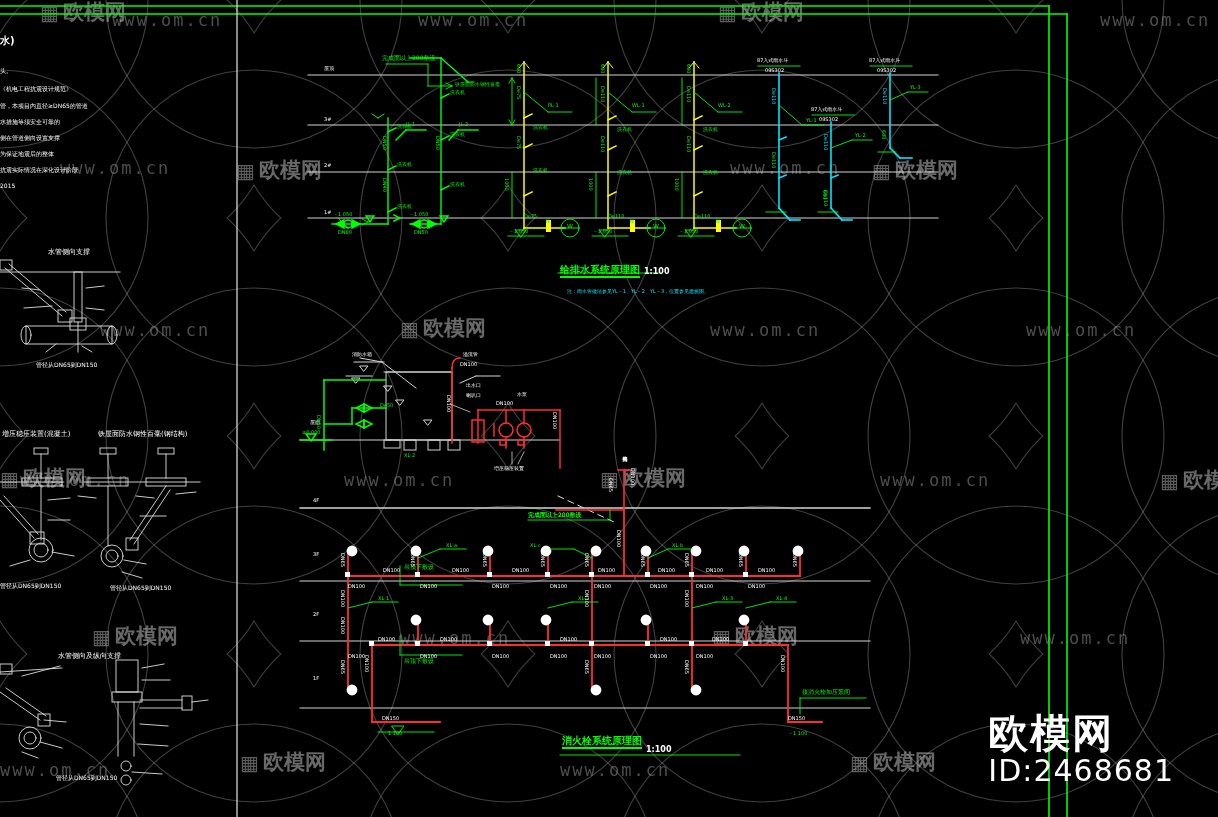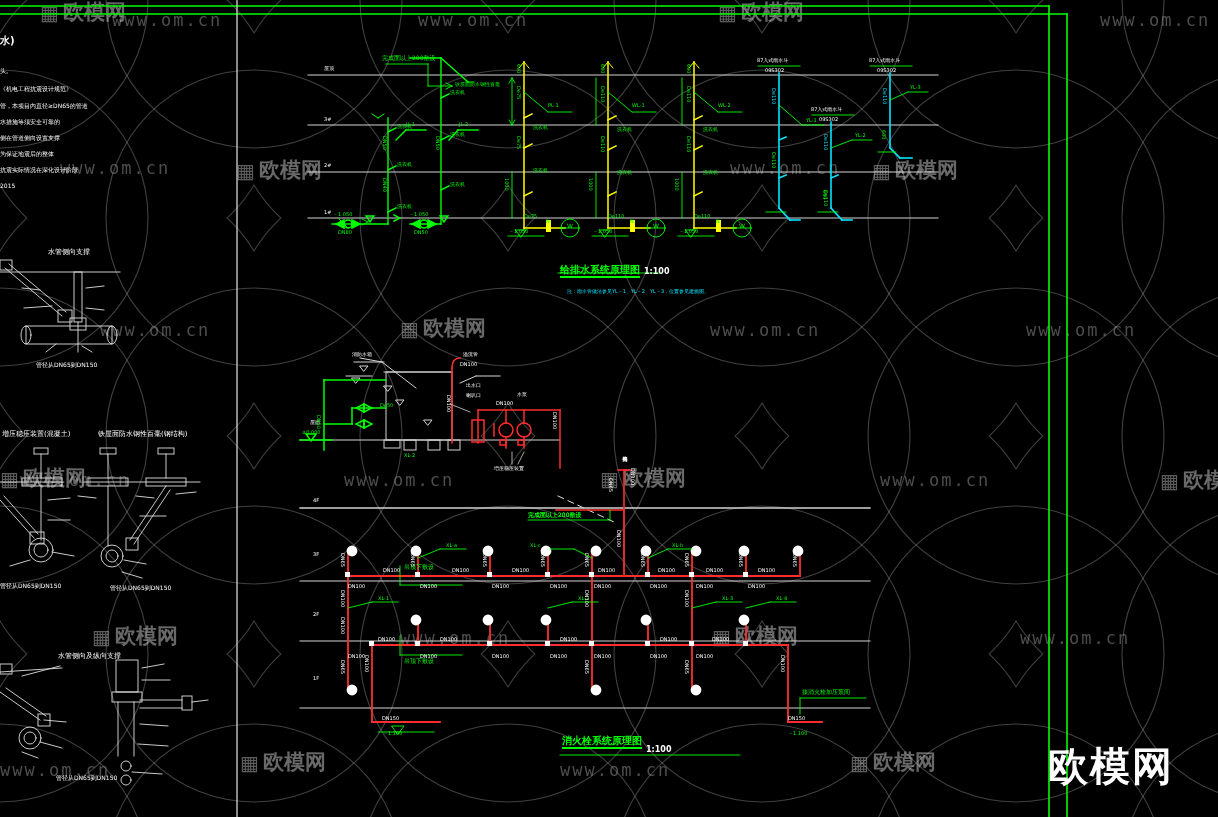--- a/index.html
+++ b/index.html
@@ -816,15 +816,16 @@
     <div class="lbl g" style="left:383px; top:731px;">－1.100</div>
     <div class="lbl w" style="left:788px; top:716px;">DN150</div>
     <div class="lbl g" style="left:788px; top:731px;">－1.100</div>
 
     <div class="lbl g b10 title-u" style="left:562px; top:736px;">消火栓系统原理图</div>
     <div class="lbl w b8" style="left:646px; top:746px;">1:100</div>
   </div>
 
   <div class="wm-brand">
     <div class="b1">欧模网</div>
+    <div class="b2">ID:2468681</div>
   </div>
 
 </div>
 
 </body></html>

